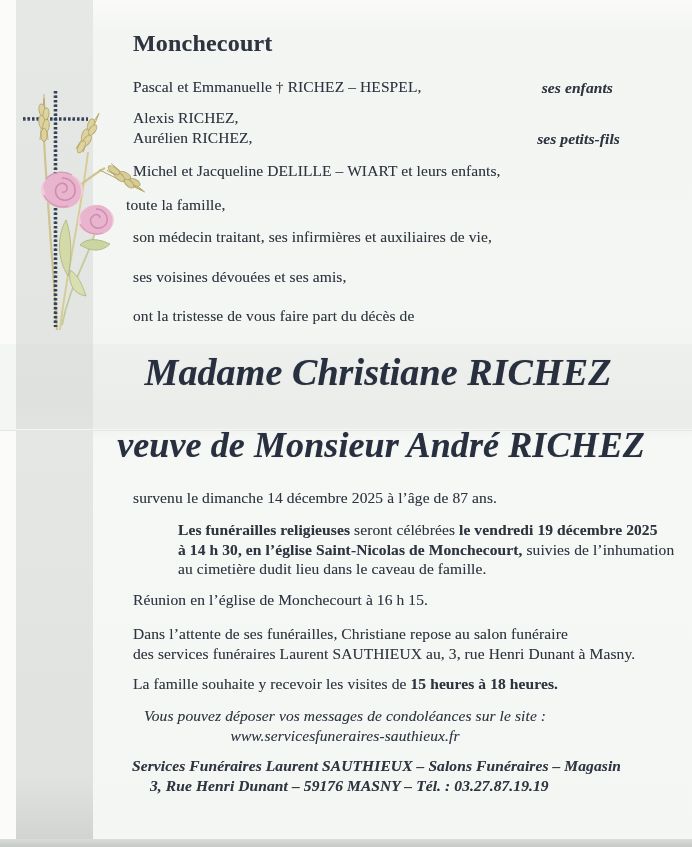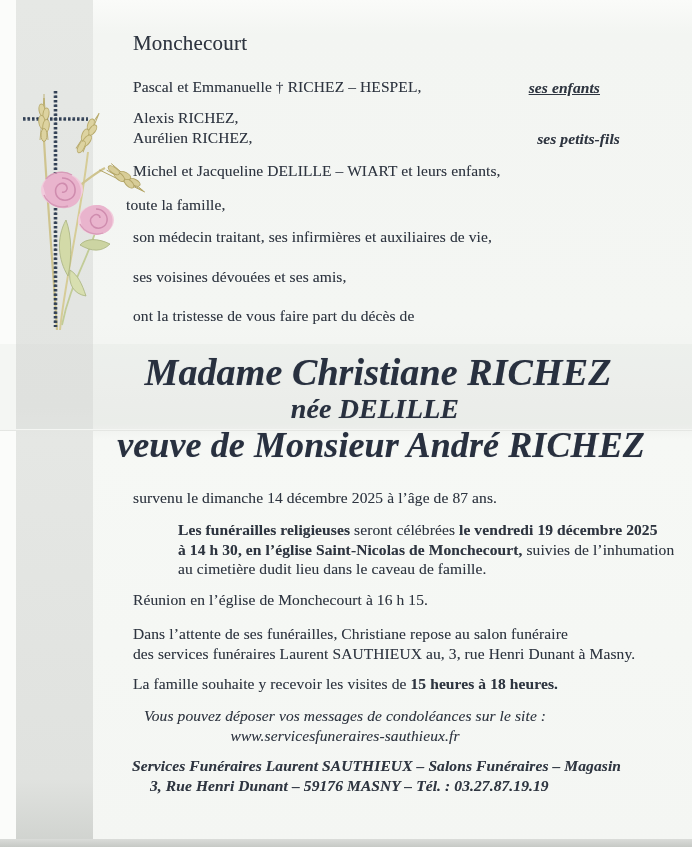--- a/index.html
+++ b/index.html
@@ -14,21 +14,21 @@
   .fold{position:absolute;left:0;top:429px;width:692px;height:2px;
     background:linear-gradient(180deg,#fcfdfb 0%,#dddfdb 100%);}
   .fold-shade{position:absolute;left:0;top:344px;width:692px;height:85px;
     background:rgba(205,210,203,0.14);}
   .edge-bottom{position:absolute;left:0;top:839px;width:692px;height:8px;
     background:linear-gradient(180deg,#dadcd9 0%,#c6c9c5 100%);}
   .t{position:absolute;color:#2e3540;font-size:15.5px;line-height:19px;
      white-space:nowrap;letter-spacing:0.1px;text-shadow:0 0 0.5px rgba(46,53,64,0.35);}
   .b{font-weight:bold;}
   .i{font-style:italic;}
-  .town{font-size:21px;font-weight:normal;letter-spacing:0.2px;}
+  .town{font-size:24px;font-weight:bold;letter-spacing:0.2px;}
   .rel{font-weight:bold;font-style:italic;}
   .ctr{text-align:center;}
   .deceased{font-weight:bold;font-style:italic;color:#28303f;
     text-shadow:0 0 0.8px rgba(40,48,63,0.4);}
   .name{font-size:38px;line-height:40px;}
   .maiden{font-size:28px;line-height:30px;}
   .widow{font-size:36px;line-height:38px;}
   .blk{line-height:19.5px;}
   svg{position:absolute;}
 </style>
@@ -98,34 +98,33 @@
       <ellipse cx="86" cy="140" rx="18" ry="15" fill="#f2cedd"></ellipse>
       <path d="M70,137 C72,127 86,122 95,127 C104,133 105,145 98,151 C91,157 77,155 72,147" fill="#e9b4cd"></path>
       <path d="M86,129 C93,129 98,135 97,141 C96,147 89,150 84,147 C80,144 79,139 83,136 C86,133 90,135 90,138" fill="none" stroke="#cf8cae" stroke-width="1.5"></path>
       <path d="M70,144 C74,152 84,156 93,153" fill="none" stroke="#d79ab8" stroke-width="1.3"></path>
     </g>
   </svg>
 
   <div class="t town" style="left:133px;top:34px;">Monchecourt</div>
 
   <div class="t" style="left:133px;top:77px;">Pascal et Emmanuelle † RICHEZ – HESPEL,</div>
-  <div class="t rel" style="right:92px;top:78px;text-decoration:underline;">ses enfants</div>
+  <div class="t rel" style="right:79px;top:78px;">ses enfants</div>
 
   <div class="t" style="left:133px;top:108px;">Alexis RICHEZ,</div>
   <div class="t" style="left:133px;top:128px;">Aurélien RICHEZ,</div>
   <div class="t rel" style="right:72px;top:129px;">ses petits-fils</div>
 
   <div class="t" style="left:133px;top:161px;">Michel et Jacqueline DELILLE – WIART et leurs enfants,</div>
   <div class="t" style="left:126px;top:195px;">toute la famille,</div>
   <div class="t" style="left:133px;top:227px;">son médecin traitant, ses infirmières et auxiliaires de vie,</div>
   <div class="t" style="left:133px;top:259px;margin-top:8px;">ses voisines dévouées et ses amis,</div>
   <div class="t" style="left:133px;top:306px;">ont la tristesse de vous faire part du décès de</div>
 
   <div class="t deceased name ctr" style="left:60px;top:352px;width:636px;">Madame Christiane RICHEZ</div>
-  <div class="t deceased maiden ctr" style="left:60px;top:394px;width:630px;">née DELILLE</div>
   <div class="t deceased widow ctr" style="left:60px;top:426px;width:642px;">veuve de Monsieur André RICHEZ</div>
 
   <div class="t" style="left:133px;top:488px;">survenu le dimanche 14 décembre 2025 à l’âge de 87 ans.</div>
 
   <div class="t blk" style="left:133px;top:520px;margin-left:45px;">
     <div><span class="b">Les funérailles religieuses</span><span> seront célébrées </span><span class="b">le vendredi 19 décembre 2025</span></div>
     <div><span class="b">à 14 h 30, en l’église Saint-Nicolas de Monchecourt,</span><span> suivies de l’inhumation</span></div>
     <div>au cimetière dudit lieu dans le caveau de famille.</div>
   </div>
 

